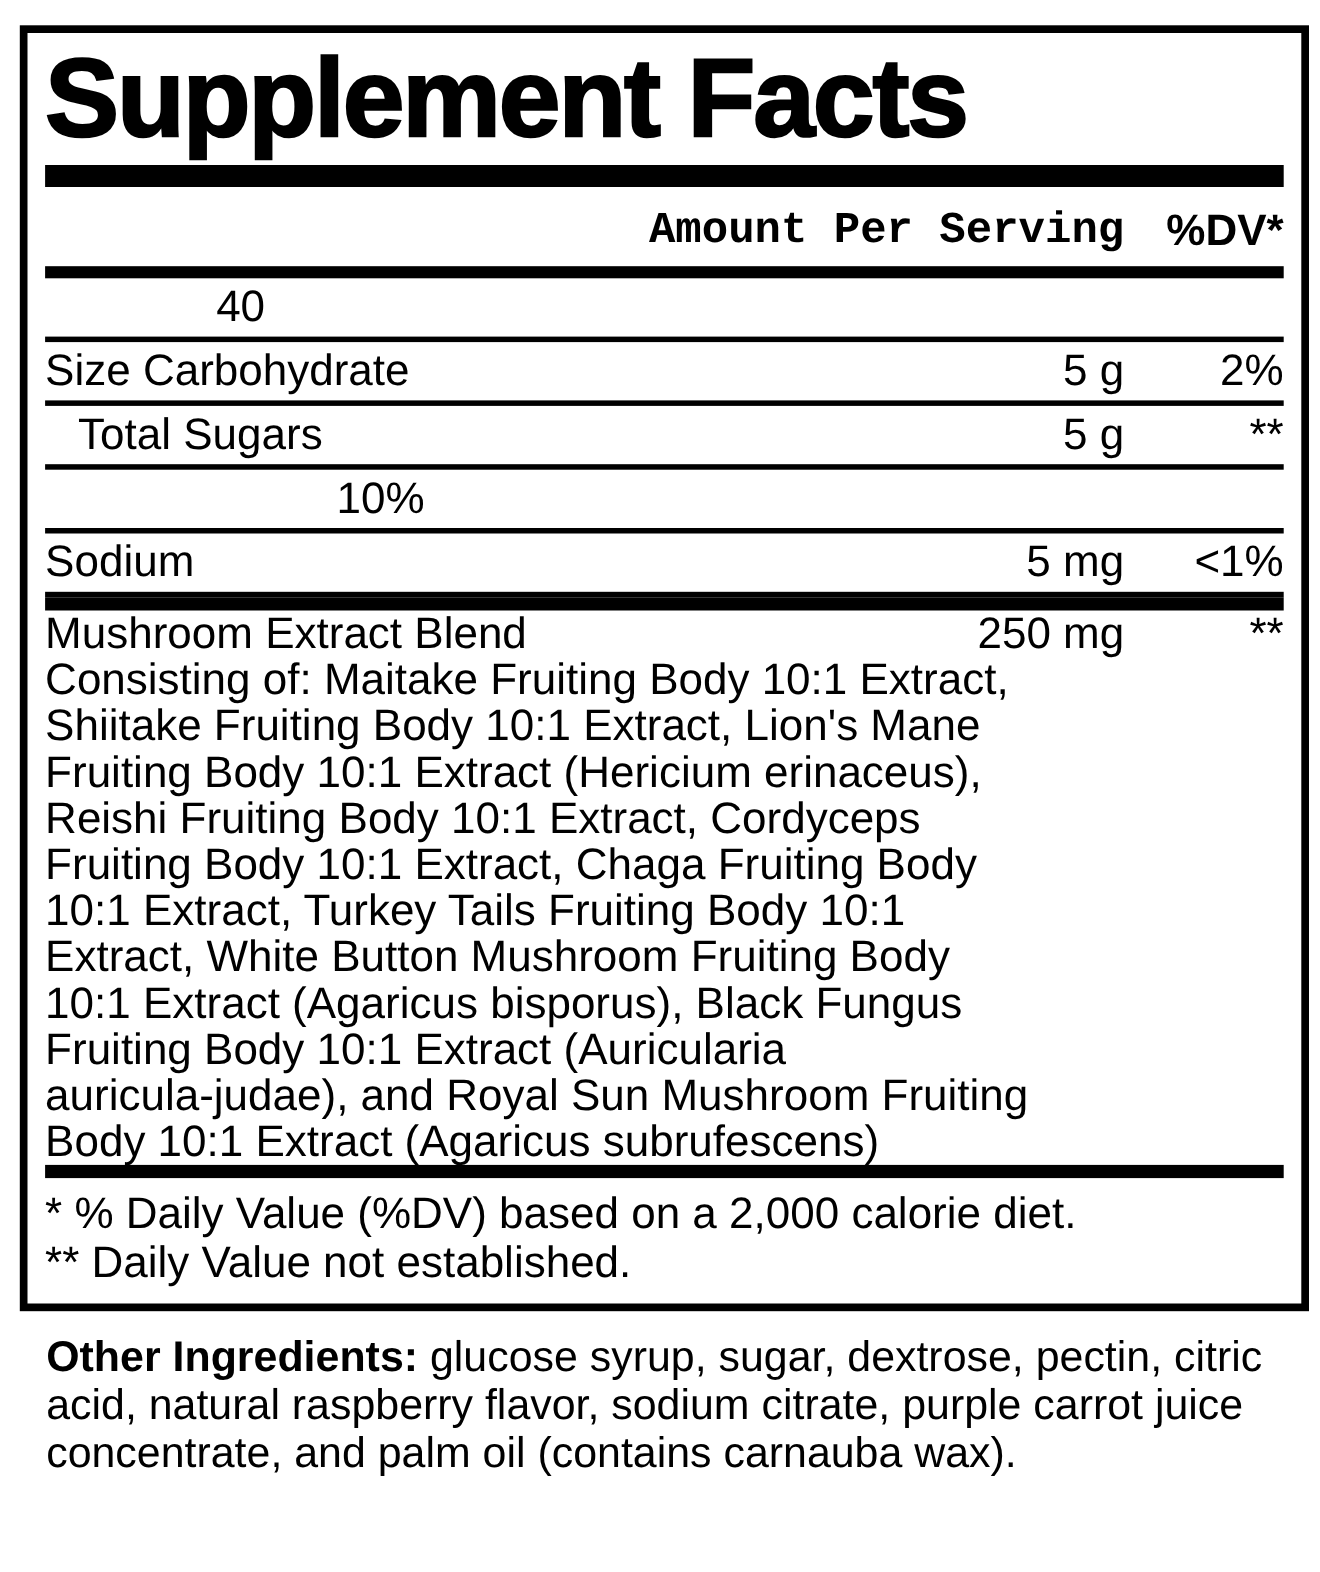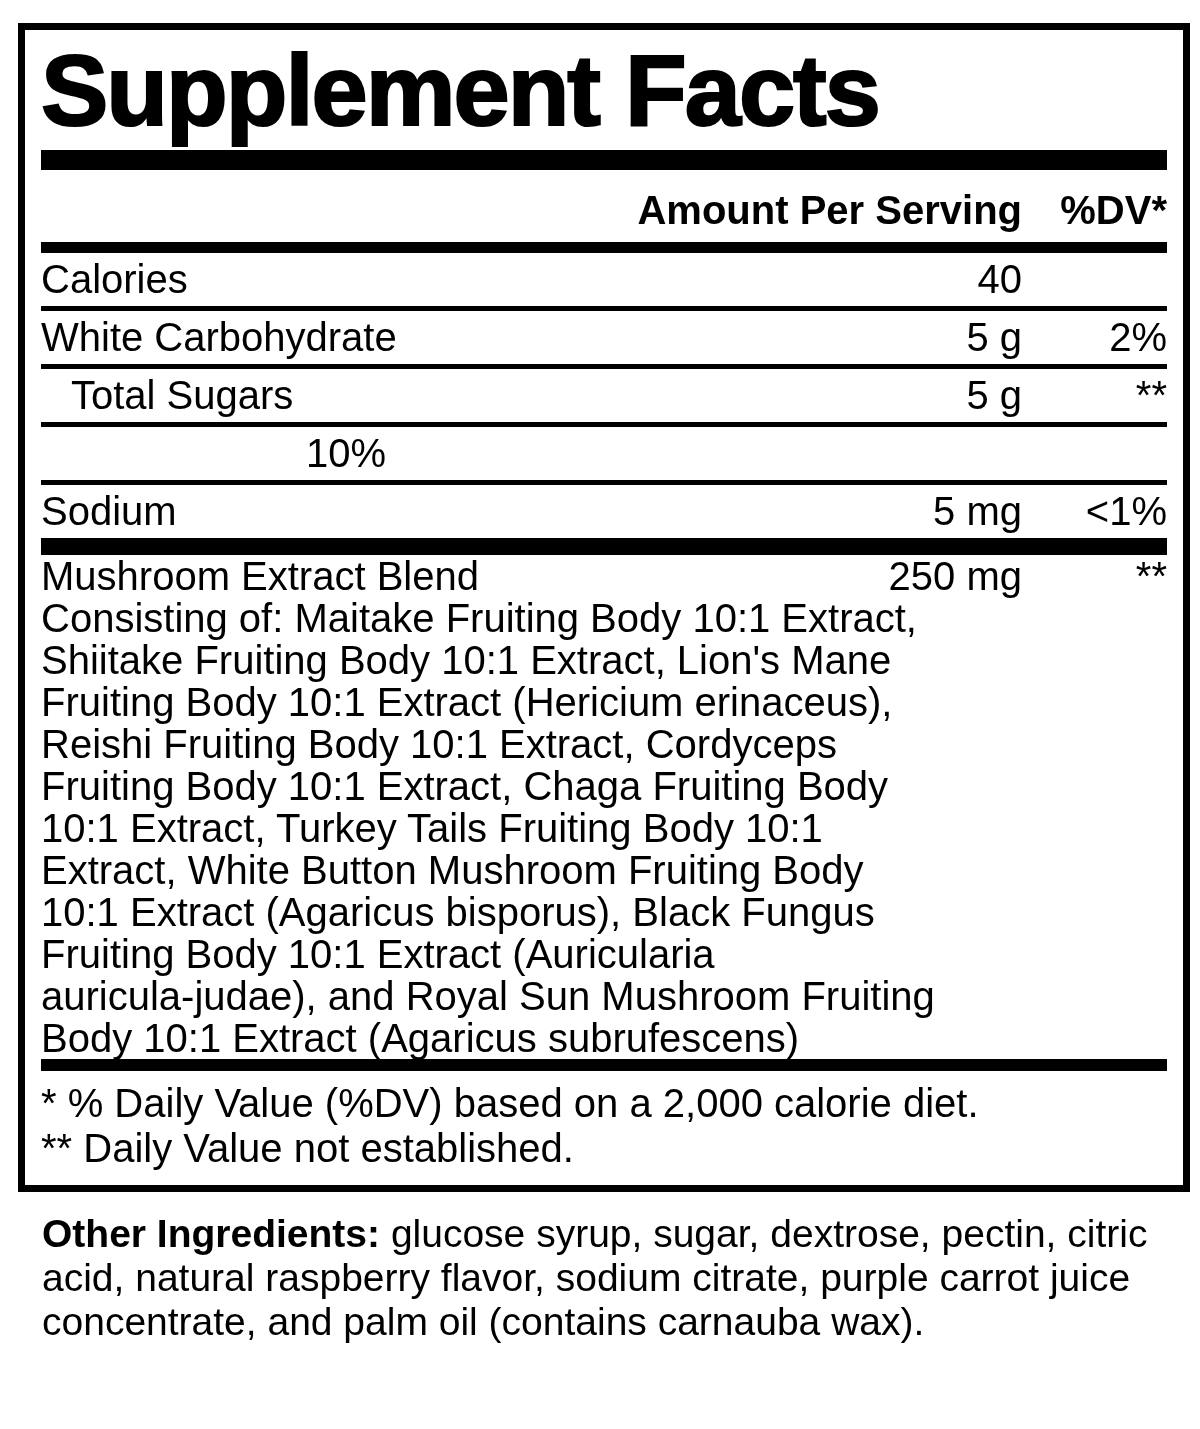--- a/index.html
+++ b/index.html
@@ -44,21 +44,21 @@
     display: flex;
     align-items: flex-end;
     font-weight: bold;
     font-size: 40px;
     padding: 18px 0 9px 0;
   }
   .hdr-rule { background: #000; height: 11px; }
   .col-spacer { flex: 1; }
   .col-amt { width: 200px; text-align: right; white-space: nowrap; }
   .col-dv  { width: 145px; text-align: right; white-space: nowrap; }
-  .hdr-amt { width: auto; text-align: left; white-space: nowrap; }
+  .hdr-amt { width: auto; text-align: left; white-space: nowrap; font-family: Liberation Mono, monospace; }
   .row {
     display: flex;
     align-items: center;
     min-height: 53px;
     font-size: 40px;
     border-bottom: 5px solid #000;
   }
   .row:last-of-type { border-bottom: none; }
   .row .name { flex: 1; }
   .ind-1 .name { padding-left: 30px; }
@@ -101,27 +101,26 @@
   <div class="bar"></div>
 
   <div class="hdr-row">
     <div class="col-spacer"></div>
     <div class="hdr-amt">Amount Per Serving</div>
     <div class="col-dv">%DV*</div>
   </div>
   <div class="hdr-rule"></div>
 
   <div class="row">
-    <div class="name">Calories</div>
     <div class="col-amt">40</div>
     <div class="col-dv"></div>
   </div>
 
   <div class="row">
-    <div class="name">White Carbohydrate</div>
+    <div class="name">Size Carbohydrate</div>
     <div class="col-amt">5 g</div>
     <div class="col-dv">2%</div>
   </div>
 
   <div class="row ind-1">
     <div class="name">Total Sugars</div>
     <div class="col-amt">5 g</div>
     <div class="col-dv">**</div>
   </div>
 

